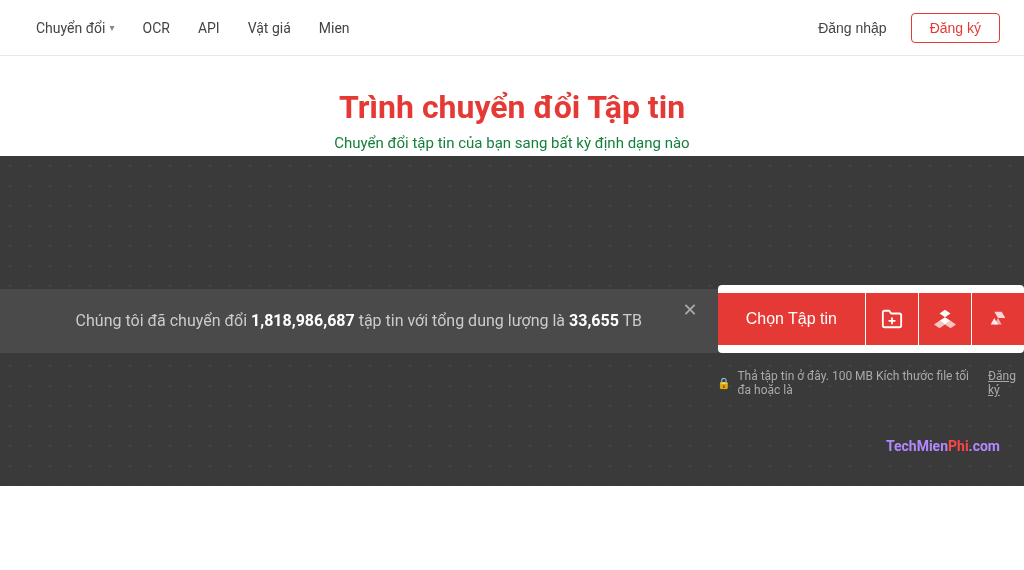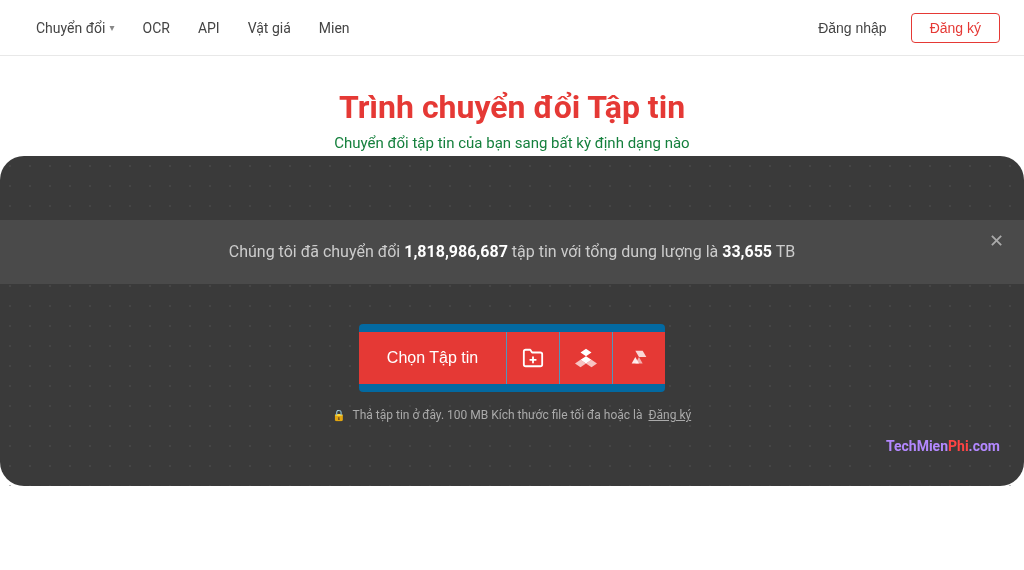--- a/index.html
+++ b/index.html
@@ -100,24 +100,23 @@
     }
 
     
     .upload-area {
       background: #3a3a3a;
       margin: 0;
       padding: 0;
       position: relative;
       height: 330px;
       display: flex;
-      flex-direction: column;
+      flex-direction: row;
       align-items: center;
       justify-content: center;
-      border-radius: 24px;
     }
 
     
     .upload-area::before {
       content: '';
       position: absolute;
       inset: 0;
       background-image: radial-gradient(circle, #555 1px, transparent 1px);
       background-size: 20px 20px;
       opacity: 0.4;
@@ -160,21 +159,21 @@
       display: flex;
       flex-direction: column;
       align-items: center;
       gap: 16px;
       margin-top: 40px;
     }
 
     .choose-file-row {
       display: flex;
       align-items: center;
-      background: #0369a1;
+      background: #ffffff;
       border-radius: 4px;
       overflow: hidden;
       height: 68px;
     }
     .btn-choose-file {
       background: #e53935;
       border: none;
       color: #fff;
       font-size: 16px;
       font-weight: 500;

